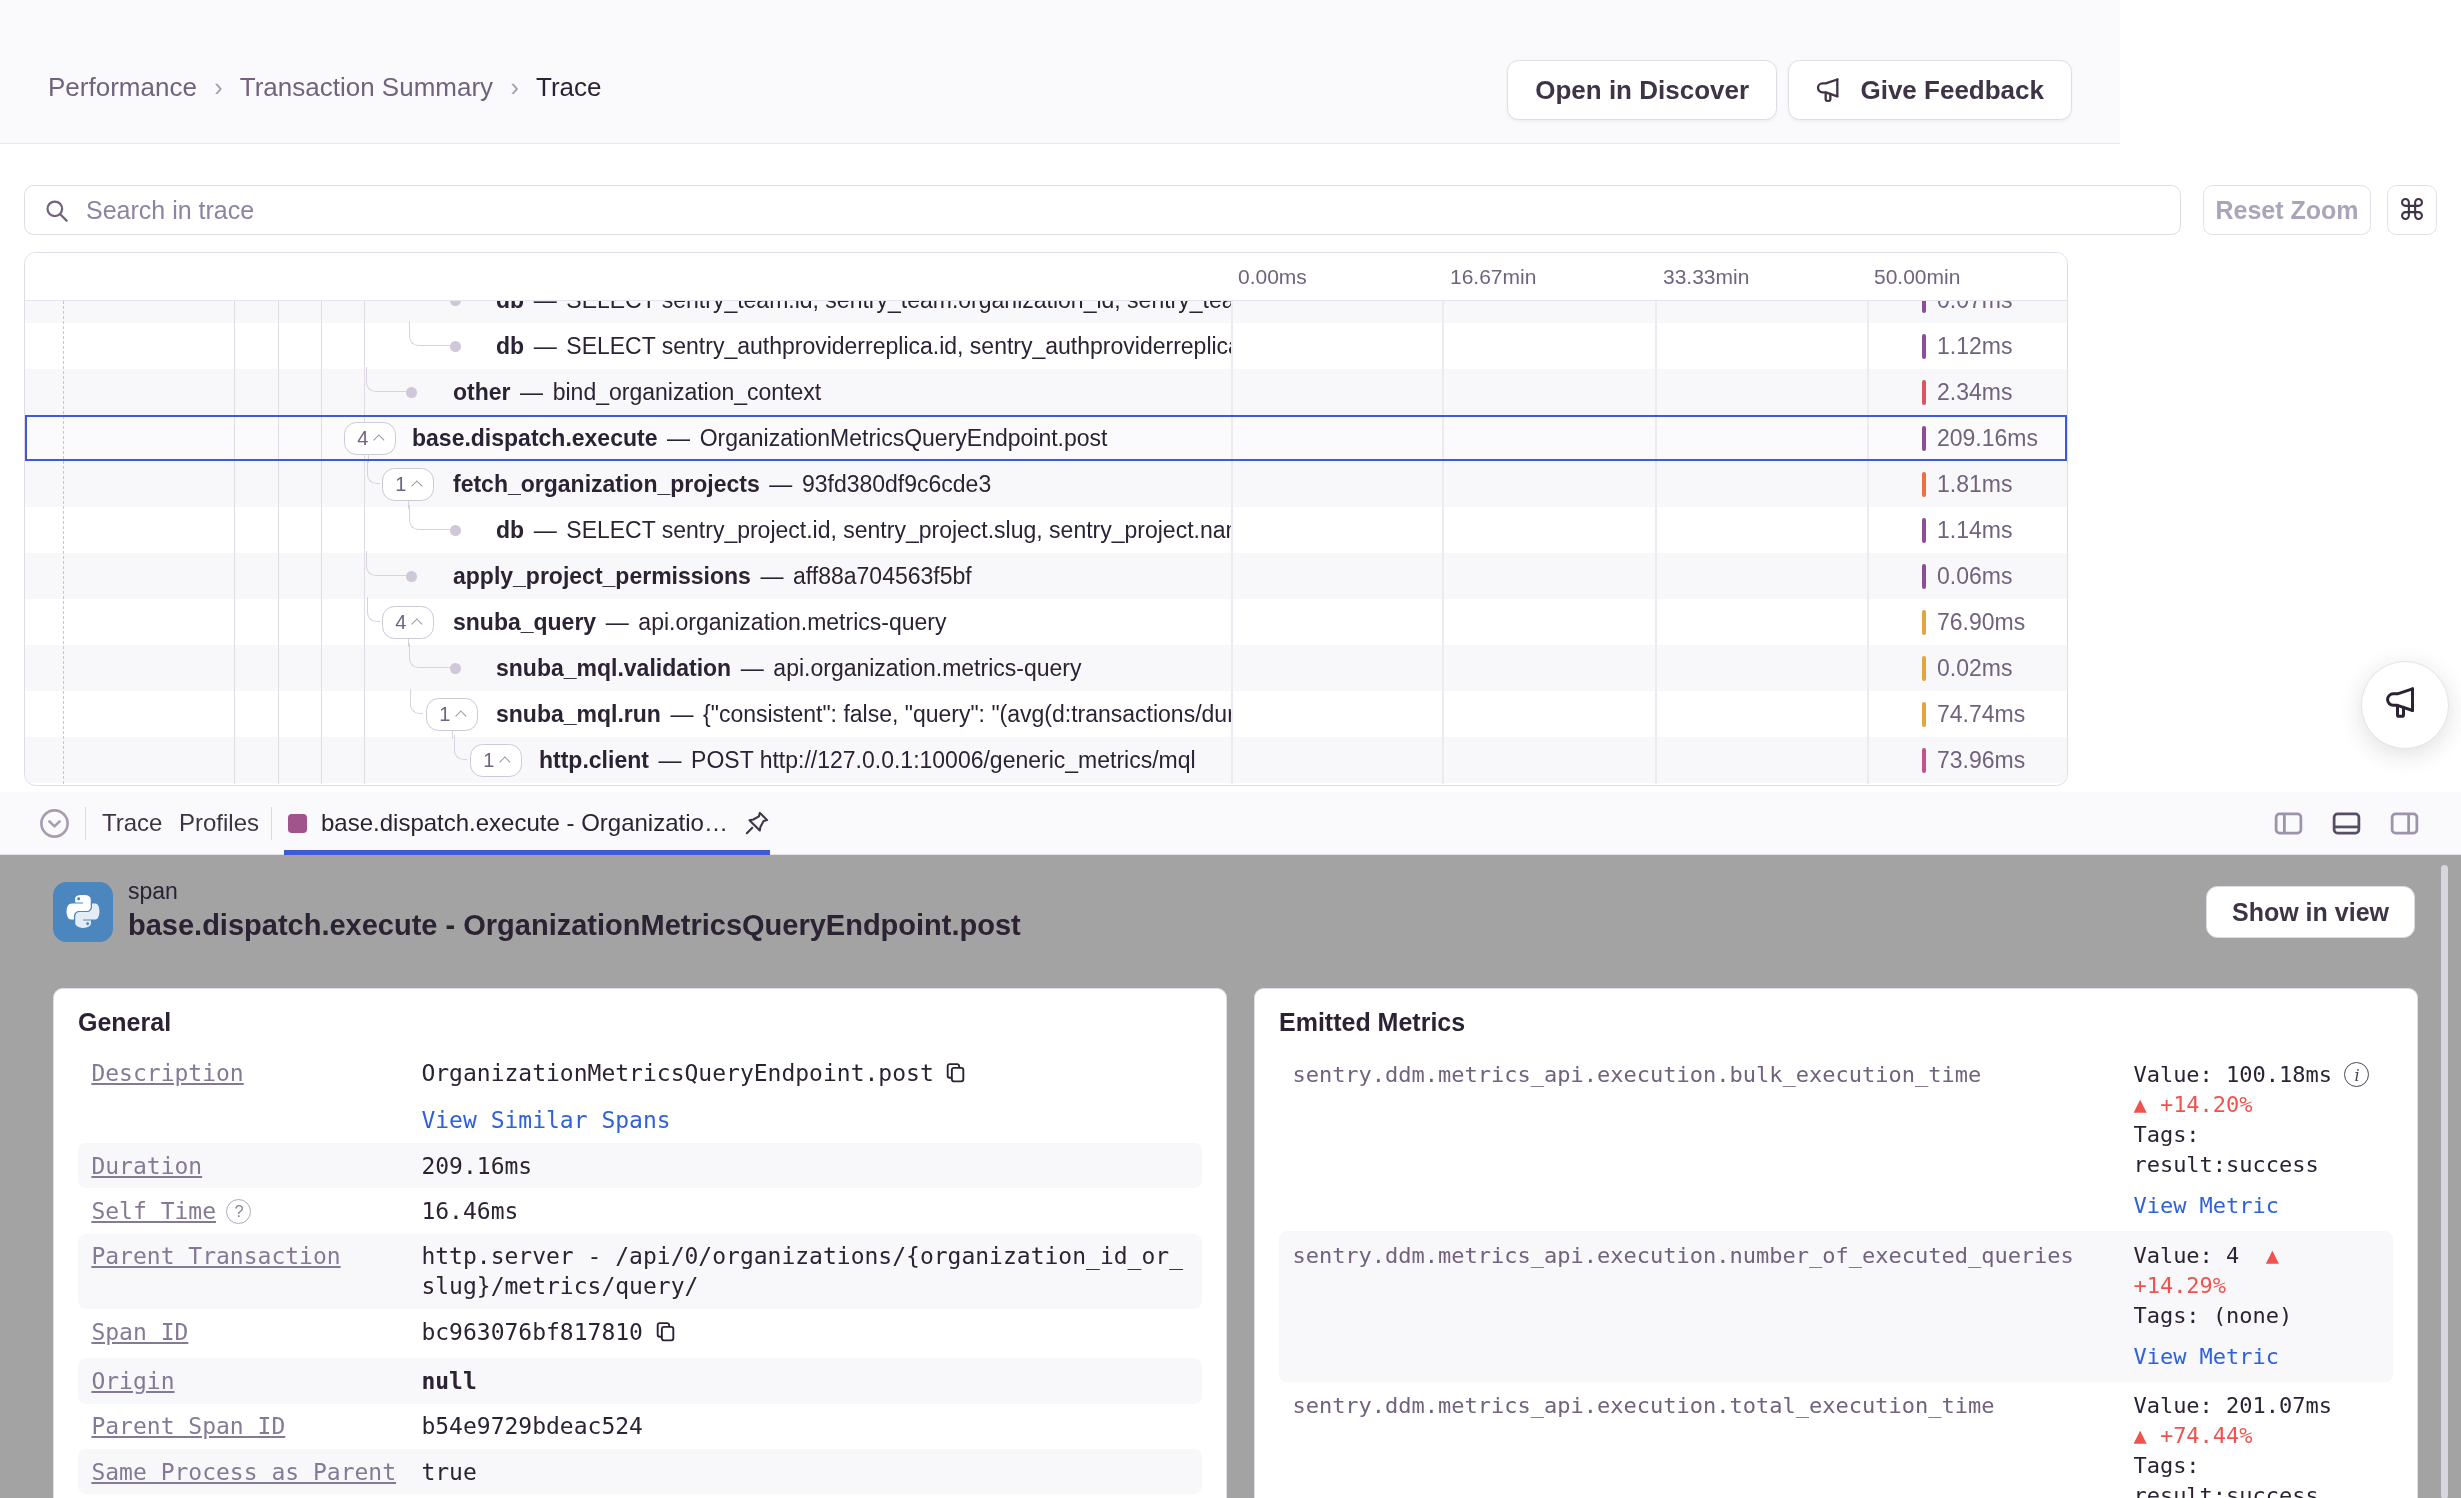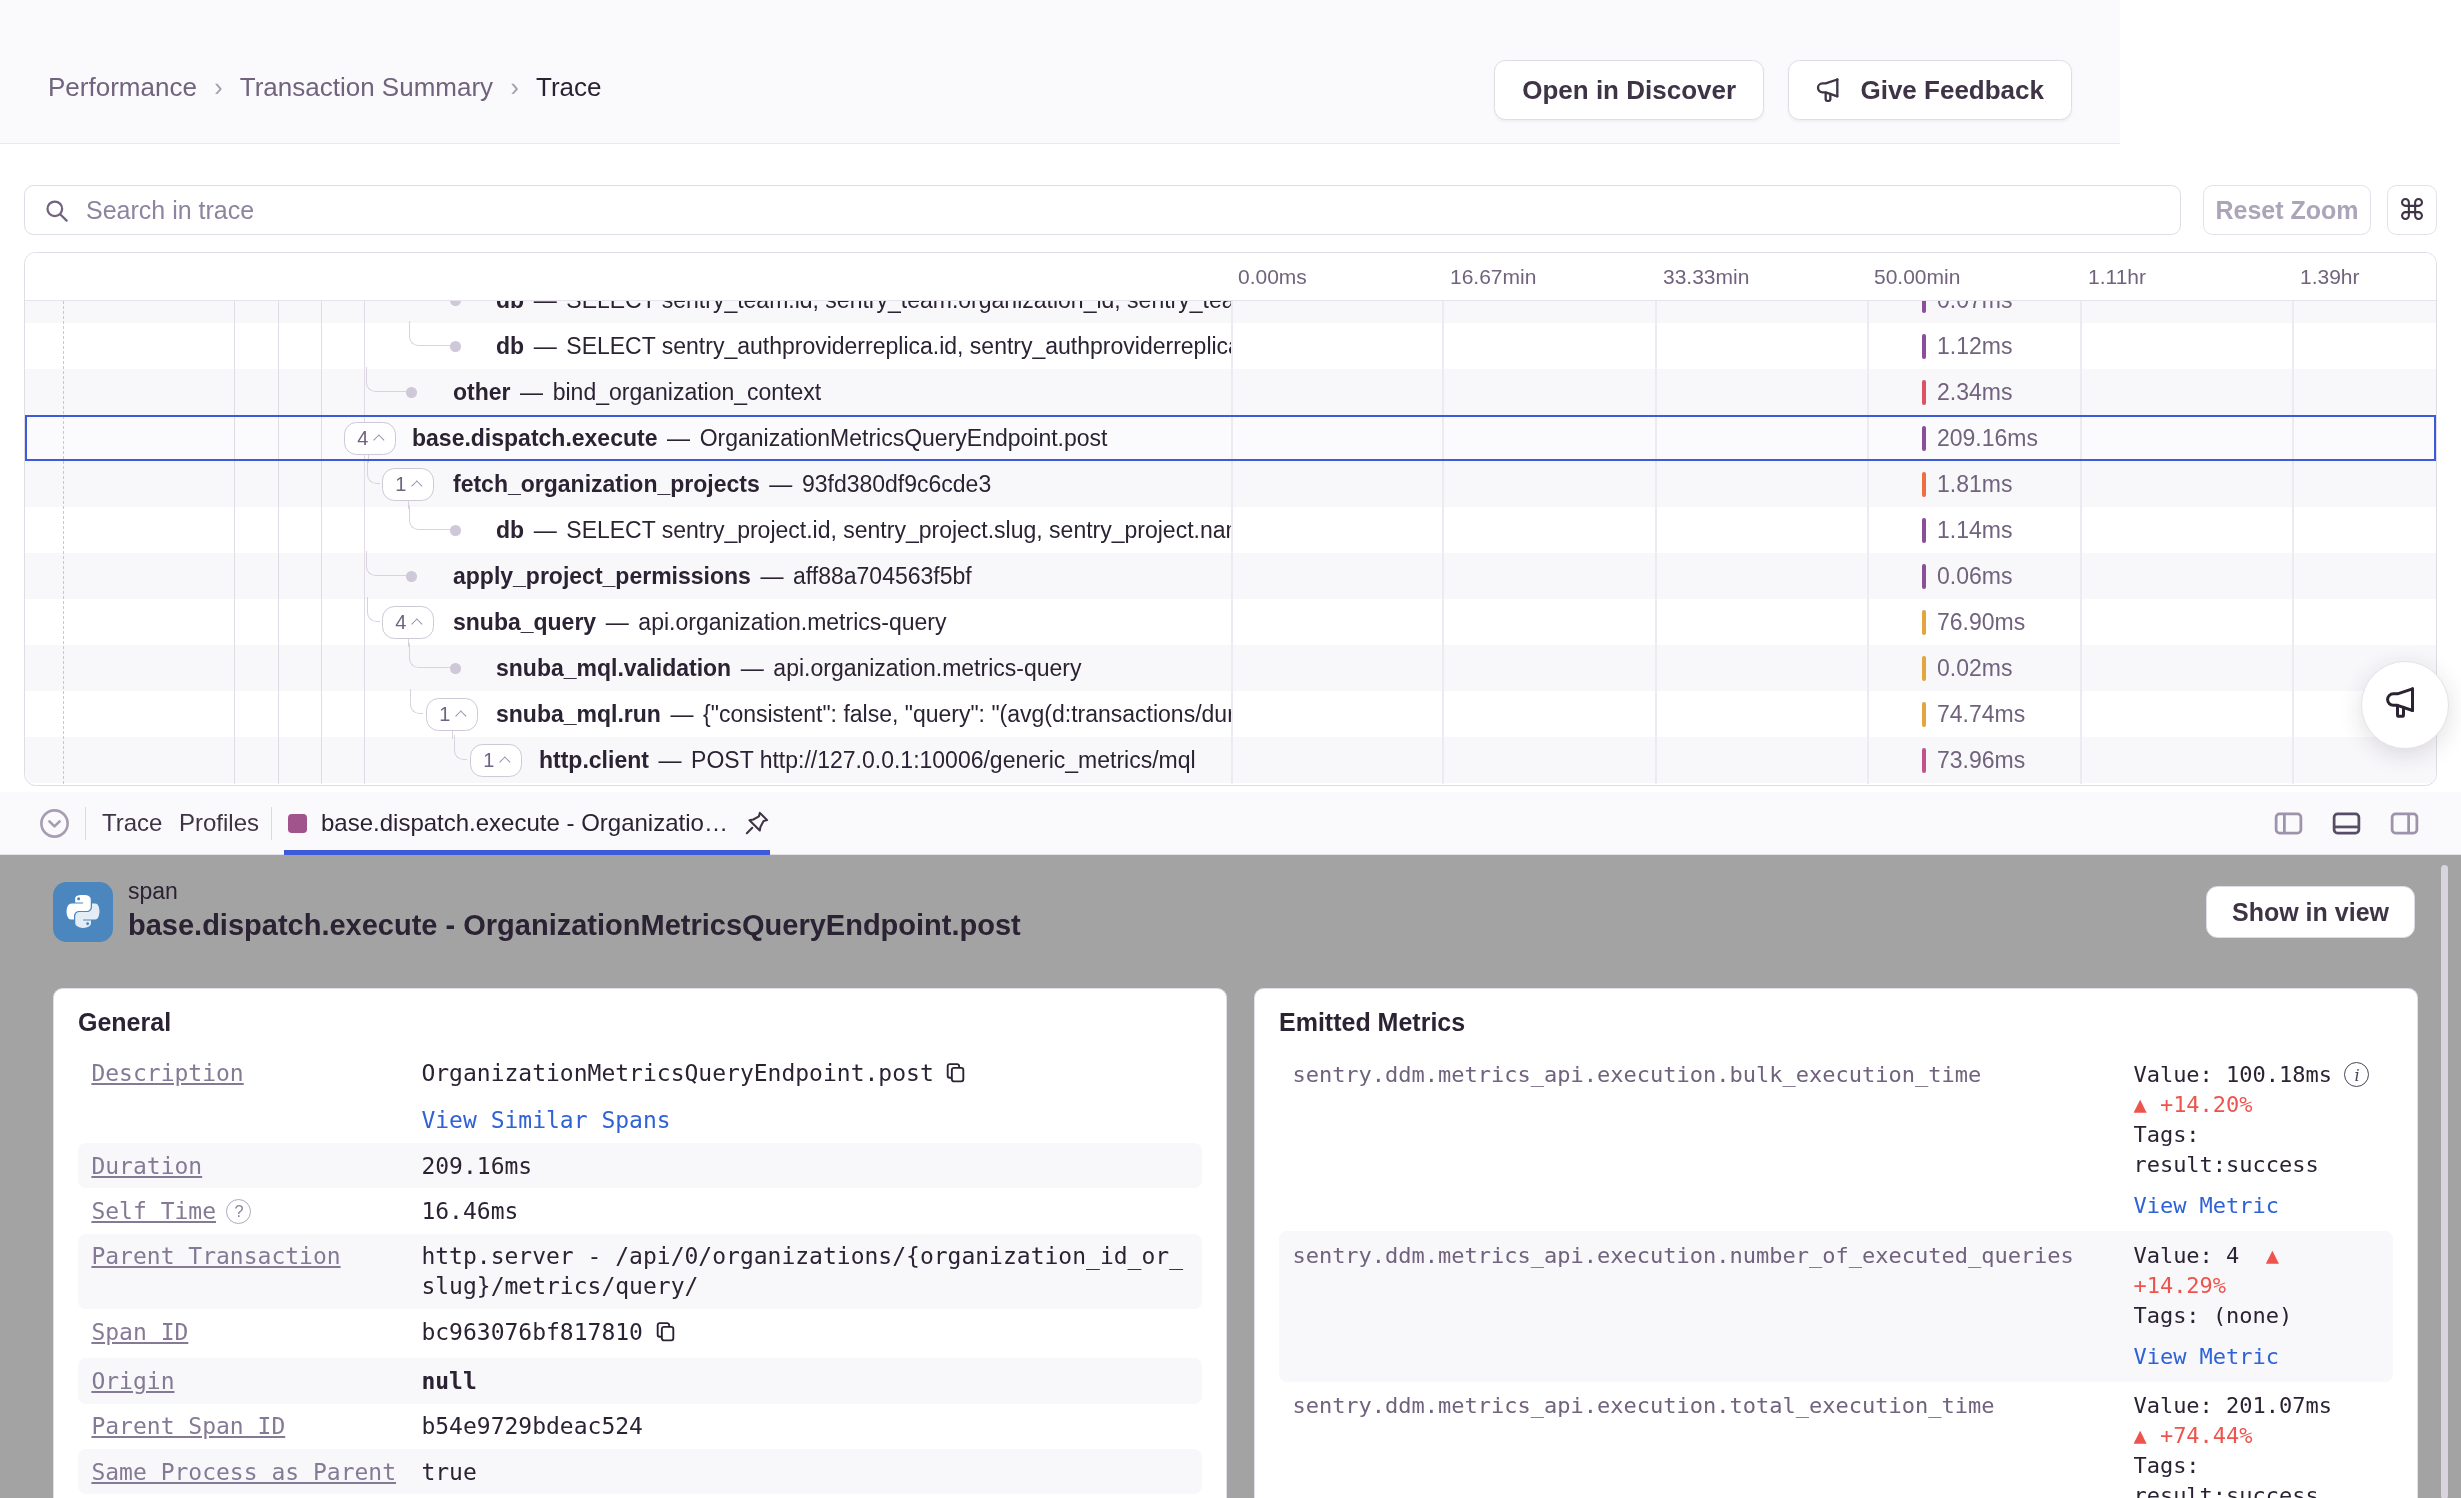--- a/index.html
+++ b/index.html
@@ -4,34 +4,34 @@
 <style>
   * { margin:0; padding:0; box-sizing:border-box; }
   body { font-family:"Liberation Sans", sans-serif; background:#fff; }
   .screen { position:relative; width:2461px; height:1499px; background:#fff; overflow:hidden; }
 
   
   .topbar { position:absolute; left:0; top:0; width:2120px; height:144px; background:#FAF9FB; border-bottom:1px solid #EAE7EE; }
   .crumbs { position:absolute; left:48px; top:72px; display:flex; align-items:center; gap:17.3px; font-size:26px; color:#71637E; }
   .crumbs .sep { color:#A79DB3; font-size:25px; }
   .crumbs .current { color:#2B2233; }
-  .top-actions { position:absolute; right:48px; top:60px; display:flex; gap:24px;margin-left:48px; }
+  .top-actions { position:absolute; right:48px; top:60px; display:flex; gap:11px;margin-left:48px; }
   .btn { display:inline-flex; align-items:center; gap:13.4px; height:60px; padding:0 27px; background:#fff; border:1.4px solid #E0DCE6; border-radius:11.5px; font-size:26px; font-weight:700; color:#3E3446; box-shadow:0 1.9px 2.9px rgba(43,34,51,.05); cursor:pointer; }
   .btn svg { display:block; }
 
   
   .search-wrap { position:absolute; left:24px; top:185px; width:2157px; height:50px; }
   .search-wrap input { width:100%; height:100%; border:1.4px solid #E0DCE6; border-radius:9.6px; padding:0 19px 0 61px; font-size:25px; font-family:"Liberation Sans",sans-serif; color:#2B2233; background:#fff; outline:none; }
   .search-wrap input::placeholder { color:#8E84A0; }
   .search-wrap .sicon { position:absolute; left:19px; top:11.5px; }
   .reset-btn { position:absolute; left:2203px; top:185px; width:168px; height:50px; background:#fff; border:1.4px solid #E4E0E9; border-radius:9.6px; font-size:25px; font-weight:700; color:#ACA4B8; display:flex; align-items:center; justify-content:center; }
   .cmd-btn { position:absolute; left:2387px; top:185px; width:50px; height:50px; background:#fff; border:1.4px solid #E4E0E9; border-radius:9.6px; font-size:29px; color:#3E3446; display:flex; align-items:center; justify-content:center; }
 
   
-  .panel { position:absolute; left:24px; top:252px; width:2413px; height:534px; border:1.4px solid #E0DCE6; border-radius:11.5px; background:#fff; overflow:hidden; }
+  .panel { position:absolute; left:24px; top:252px; width:2044px; height:534px; border:1.4px solid #E0DCE6; border-radius:11.5px; background:#fff; overflow:hidden; }
   .axis { position:relative; height:48px; border-bottom:1.4px solid #E7E3EC; background:#fff; z-index:6; }
   .axis .tick { position:absolute; top:11.5px; font-size:21px; color:#71637E; }
   .rows { position:relative; height:483px; }
   .trow { position:relative; height:46px; }
   .row-clip { position:relative; height:22px; overflow:hidden; }
   .row-clip .trow { position:absolute; top:-24px; left:0; right:0; }
   .stripe { background:#F8F7FA; }
   .sel-bg { background:#FBFBFD; }
   .name { position:absolute; left:0; top:0; width:1206px; height:46px; line-height:46px; white-space:nowrap; overflow:hidden; font-size:23px; color:#2B2233; z-index:4; }
   .name b { font-weight:700; }

